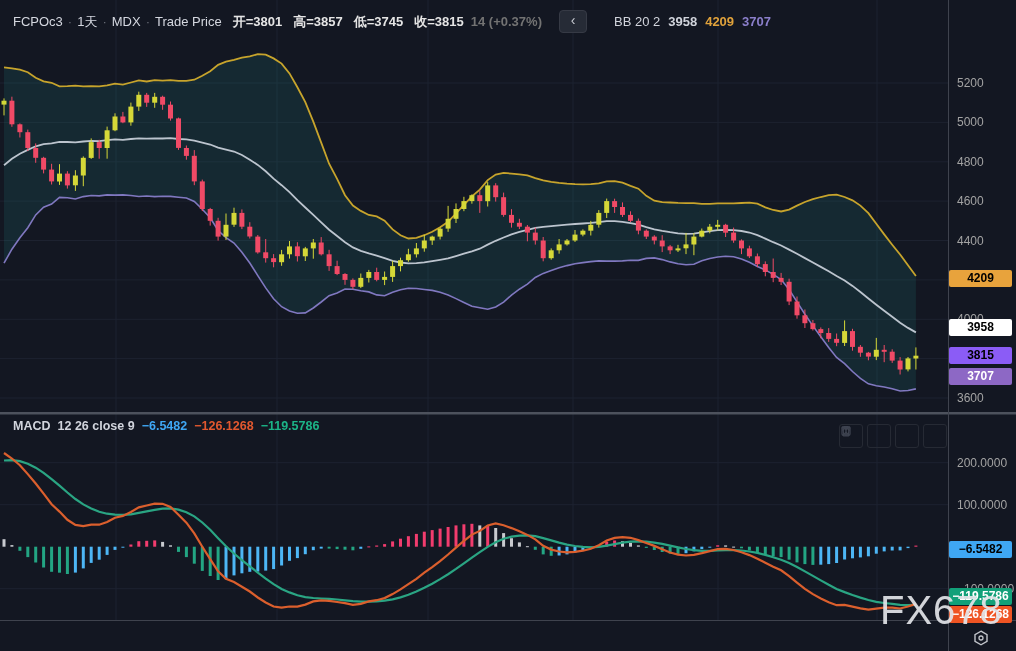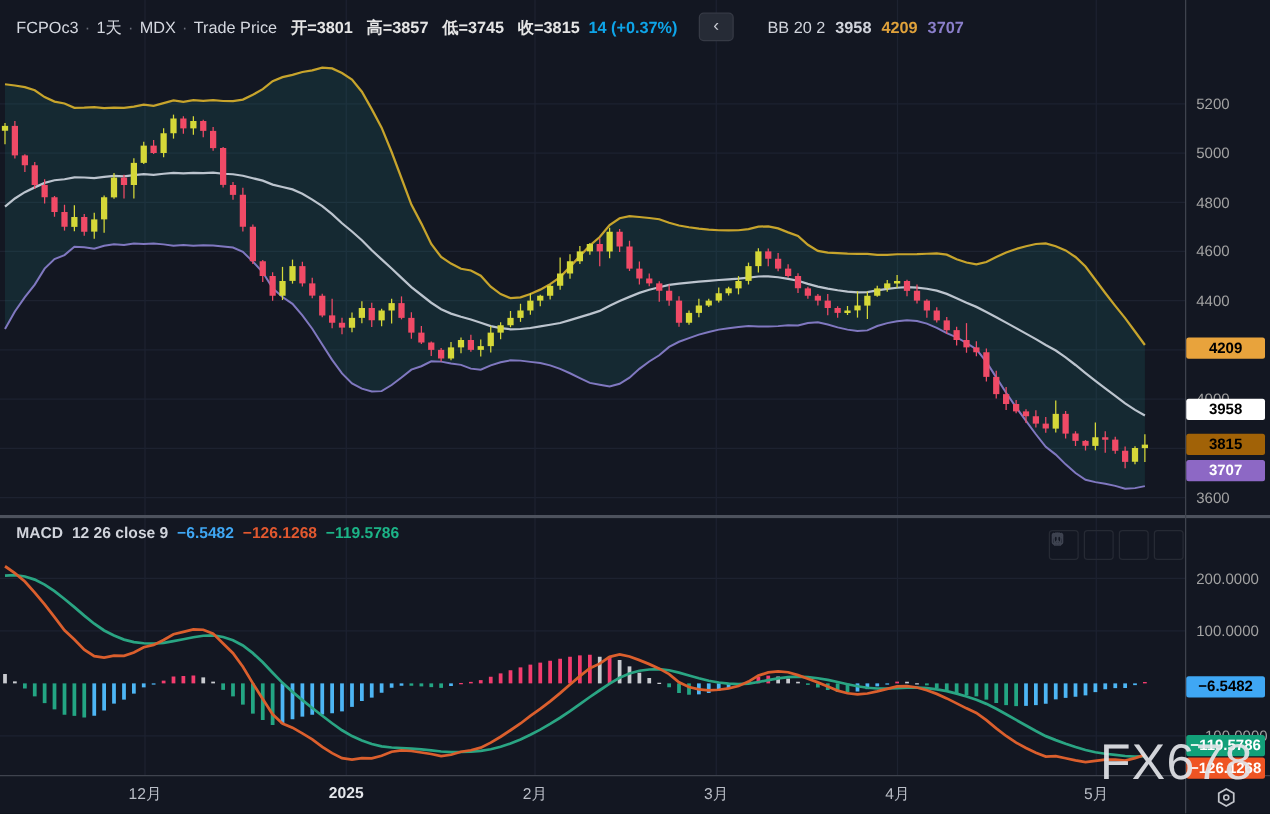--- a/index.html
+++ b/index.html
@@ -4,21 +4,21 @@
 <style>
   html,body{margin:0;padding:0;background:#0d1017;}
   .root{position:relative;width:1016px;height:651px;background:#131722;overflow:hidden;
         font-family:"Liberation Sans",sans-serif;-webkit-font-smoothing:antialiased;}
   svg{position:absolute;left:0;top:0;display:block;}
   .overlay{position:absolute;z-index:10;}
   
   .legend{left:13px;top:10px;display:flex;align-items:center;gap:5px;font-size:13px;color:#d5d8e0;white-space:nowrap;}
   .sep{color:#6a6e79;}
   .ohlc{color:#e5e5e5;font-weight:700;margin-left:6px;}
-  .chg{color:#0ea5e9;font-weight:700;margin-left:2px;}
+  .chg{color:#737373;font-weight:700;margin-left:2px;}
   .navbtn{margin-left:12px;margin-right:6px;width:26px;height:21px;border-radius:4px;background:#262b36;
           border:1px solid #363a45;color:#c9ccd3;font-size:14px;line-height:19px;text-align:center;cursor:pointer;}
   .bbt{color:#d1d4dc;margin-left:16px;}
   .bbv{font-weight:700;margin-left:3px;}
   
   .macdlegend{left:13px;top:419px;display:flex;align-items:flex-start;gap:7px;font-size:12.5px;color:#d1d4dc;font-weight:700;}
   .macdlegend .params{font-weight:700;}
   
   .raxis{left:948px;top:0;width:68px;height:651px;}
   .tick{position:absolute;left:9px;font-size:12px;color:#a3a3a3;}
@@ -498,36 +498,28 @@
       <div class="tick" style="top: 234px;">4400</div>
       <div class="tick" style="top: 273px;">4200</div>
       <div class="tick" style="top: 312px;">4000</div>
       <div class="tick" style="top: 352px;">3800</div>
       <div class="tick" style="top: 391px;">3600</div>
       <div class="tick" style="top: 456px;">200.0000</div>
       <div class="tick" style="top: 498px;">100.0000</div>
       <div class="tick" style="top: 582px;">−100.0000</div>
       <div class="chip" style="top: 270px; background: rgb(232, 163, 60); color: rgb(0, 0, 0);">4209</div>
       <div class="chip" style="top: 319px; background: rgb(255, 255, 255); color: rgb(0, 0, 0);">3958</div>
-      <div class="chip" style="top: 347px; background: #a16207; color: rgb(0, 0, 0);">3815</div>
+      <div class="chip" style="top: 347px; background: #8b5cf6; color: rgb(0, 0, 0);">3815</div>
       <div class="chip" style="top: 368px; background: rgb(141, 104, 197); color: rgb(255, 255, 255);">3707</div>
       <div class="chip" style="top: 541px; background: rgb(63, 167, 244); color: rgb(0, 0, 0);">−6.5482</div>
       <div class="chip" style="top: 588px; background: rgb(18, 160, 121); color: rgb(255, 255, 255);">−119.5786</div>
       <div class="chip" style="top: 606px; background: rgb(239, 84, 35); color: rgb(255, 255, 255);">−126.1268</div>
     </div>
 
 
-  <div class="overlay taxis" id="taxis">
-      <div class="tlabel" style="left: 116px;">12月</div>
-      <div class="tlabel year" style="left: 277px;">2025</div>
-      <div class="tlabel" style="left: 428px;">2月</div>
-      <div class="tlabel" style="left: 573px;">3月</div>
-      <div class="tlabel" style="left: 718px;">4月</div>
-      <div class="tlabel" style="left: 877px;">5月</div>
-    </div>
 
   <div class="overlay wm">FX678</div>
 
   <div class="overlay gear">
     <svg width="24" height="22" viewBox="0 0 24 22">
       <path d="M12 3.2l6 3.4v6.8l-6 3.4-6-3.4V6.6z" fill="none" stroke="#c2c5cb" stroke-width="1.4"></path>
       <circle cx="12" cy="10" r="2" fill="none" stroke="#c2c5cb" stroke-width="1.3"></circle>
     </svg>
   </div>
 

